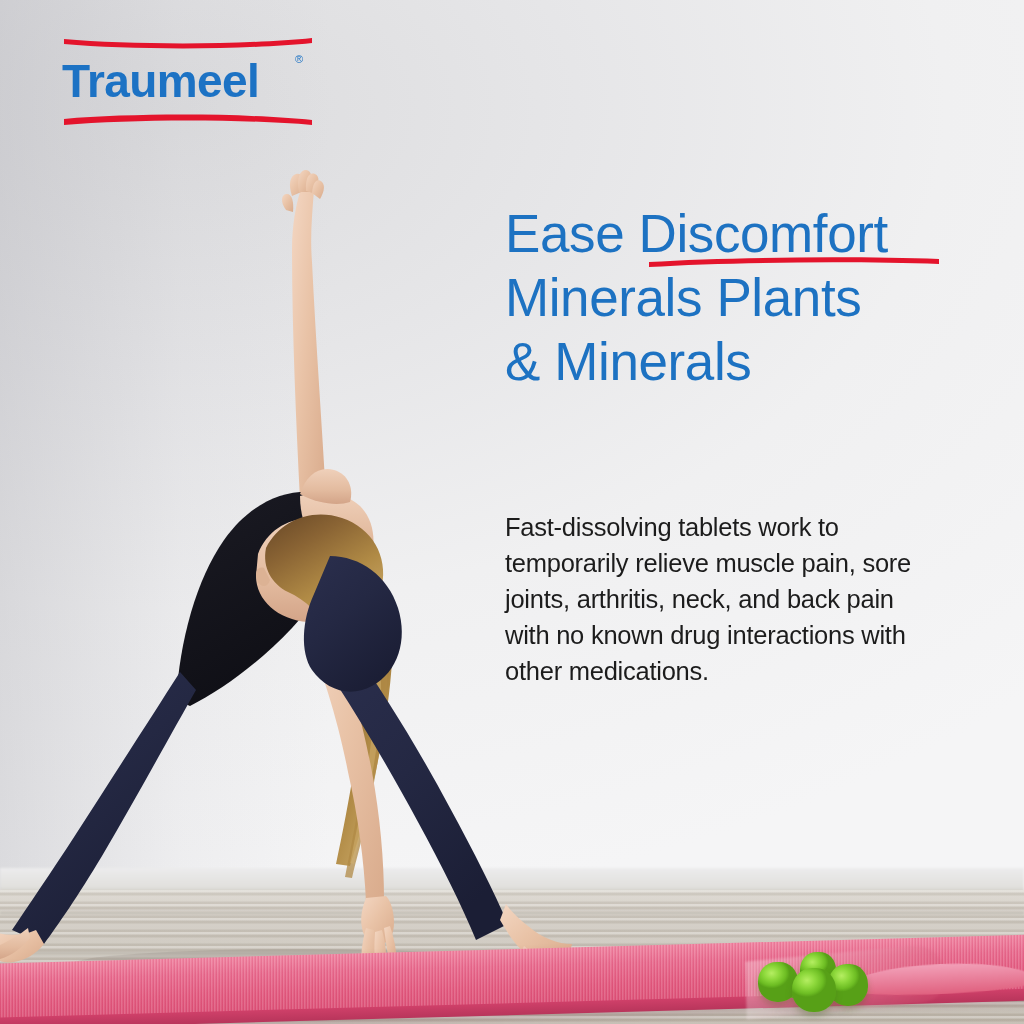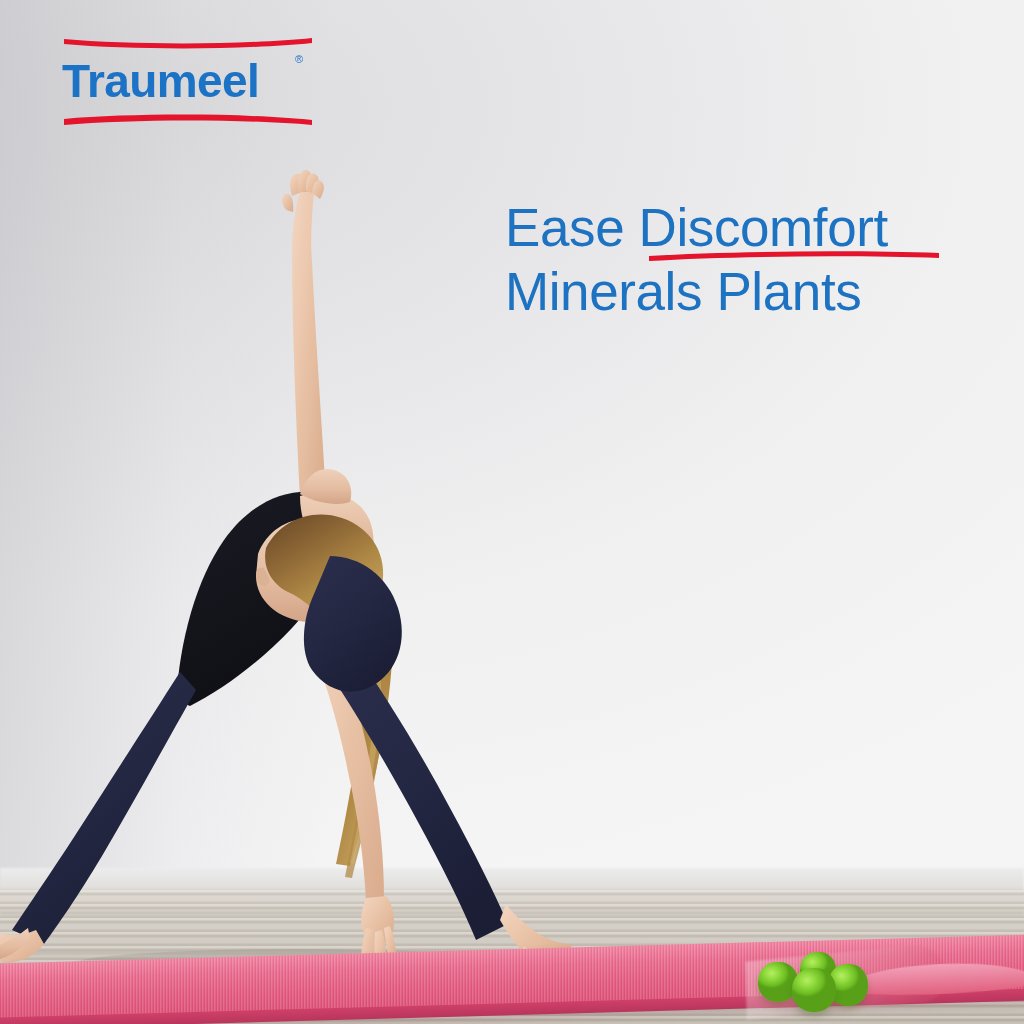--- a/index.html
+++ b/index.html
@@ -153,21 +153,21 @@
     line-height:58px;
     white-space:nowrap;
   }
   .logo-reg {
     position:absolute; left:233px; top:17px;
     font-size:11px; color:#1c72c4; font-weight:400;
   }
 
   
   #copy-block {
-    position:absolute; left:505px; top:196px; width:472px;
+    position:absolute; left:505px; top:202px; width:472px;
   }
   #headline {
     position:relative;
     font-family:"Liberation Sans", sans-serif;
     font-weight:400;
     font-size:53px;
     line-height:64px;
     color:#1d72c2;
     letter-spacing:-0.4px;
   }
@@ -338,21 +338,29 @@
     <svg class="logo-rule logo-rule-bottom" viewBox="0 0 252 14" preserveAspectRatio="none">
       <path d="M2 5 C 70 -1, 182 -1, 250 6 L 250 11 C 182 5, 70 5, 2 11 Z" fill="#e4142c"></path>
     </svg>
   </div>
 
   <div id="copy-block">
 
     <div id="headline">
       <span class="headline-line">Ease Discomfort</span>
       <span class="headline-line">Minerals Plants</span>
+      <span class="headline-line">&amp; Minerals</span>
 
       <svg id="headline-underline" viewBox="0 0 292 11" preserveAspectRatio="none">
         <path d="M1 6 C 80 1, 210 0, 291 3 L 291 8 C 210 5, 80 6, 1 11 Z" fill="#e4142c"></path>
       </svg>
     </div>
 
+    <div id="body-copy">
+      <span class="body-line">Fast-dissolving tablets work to</span>
+      <span class="body-line">temporarily relieve muscle pain, sore</span>
+      <span class="body-line">joints, arthritis, neck, and back pain</span>
+      <span class="body-line">with no known drug interactions with</span>
+      <span class="body-line">other medications.</span>
+    </div>
   </div>
 
 </div>
 
 </body></html>

